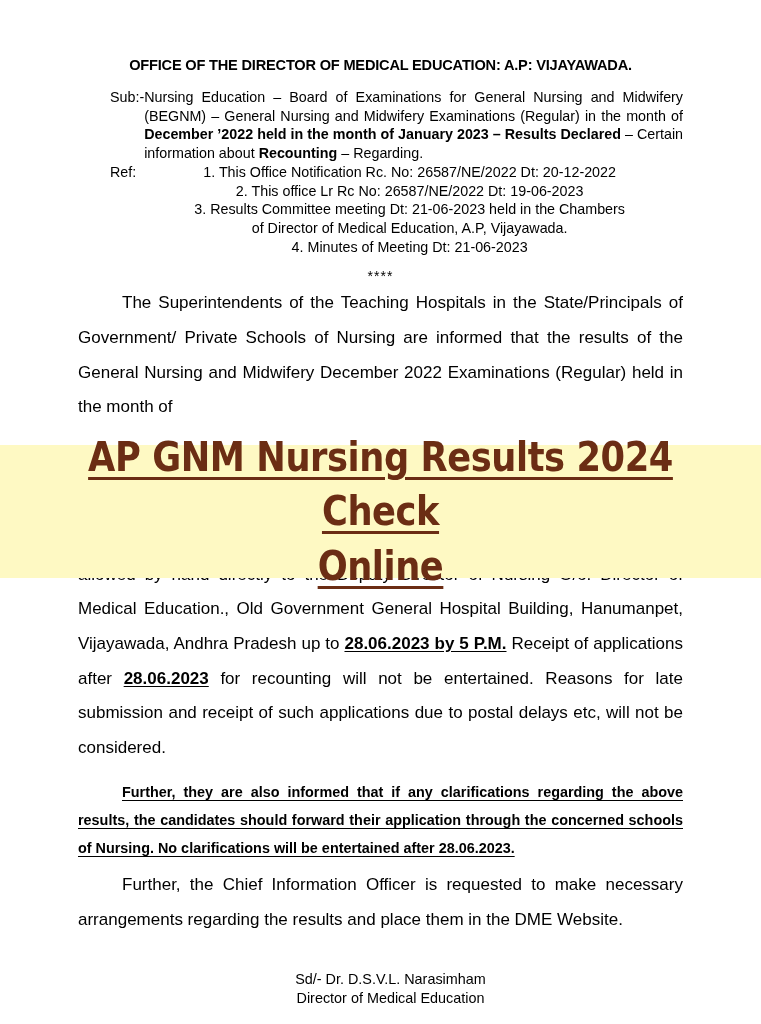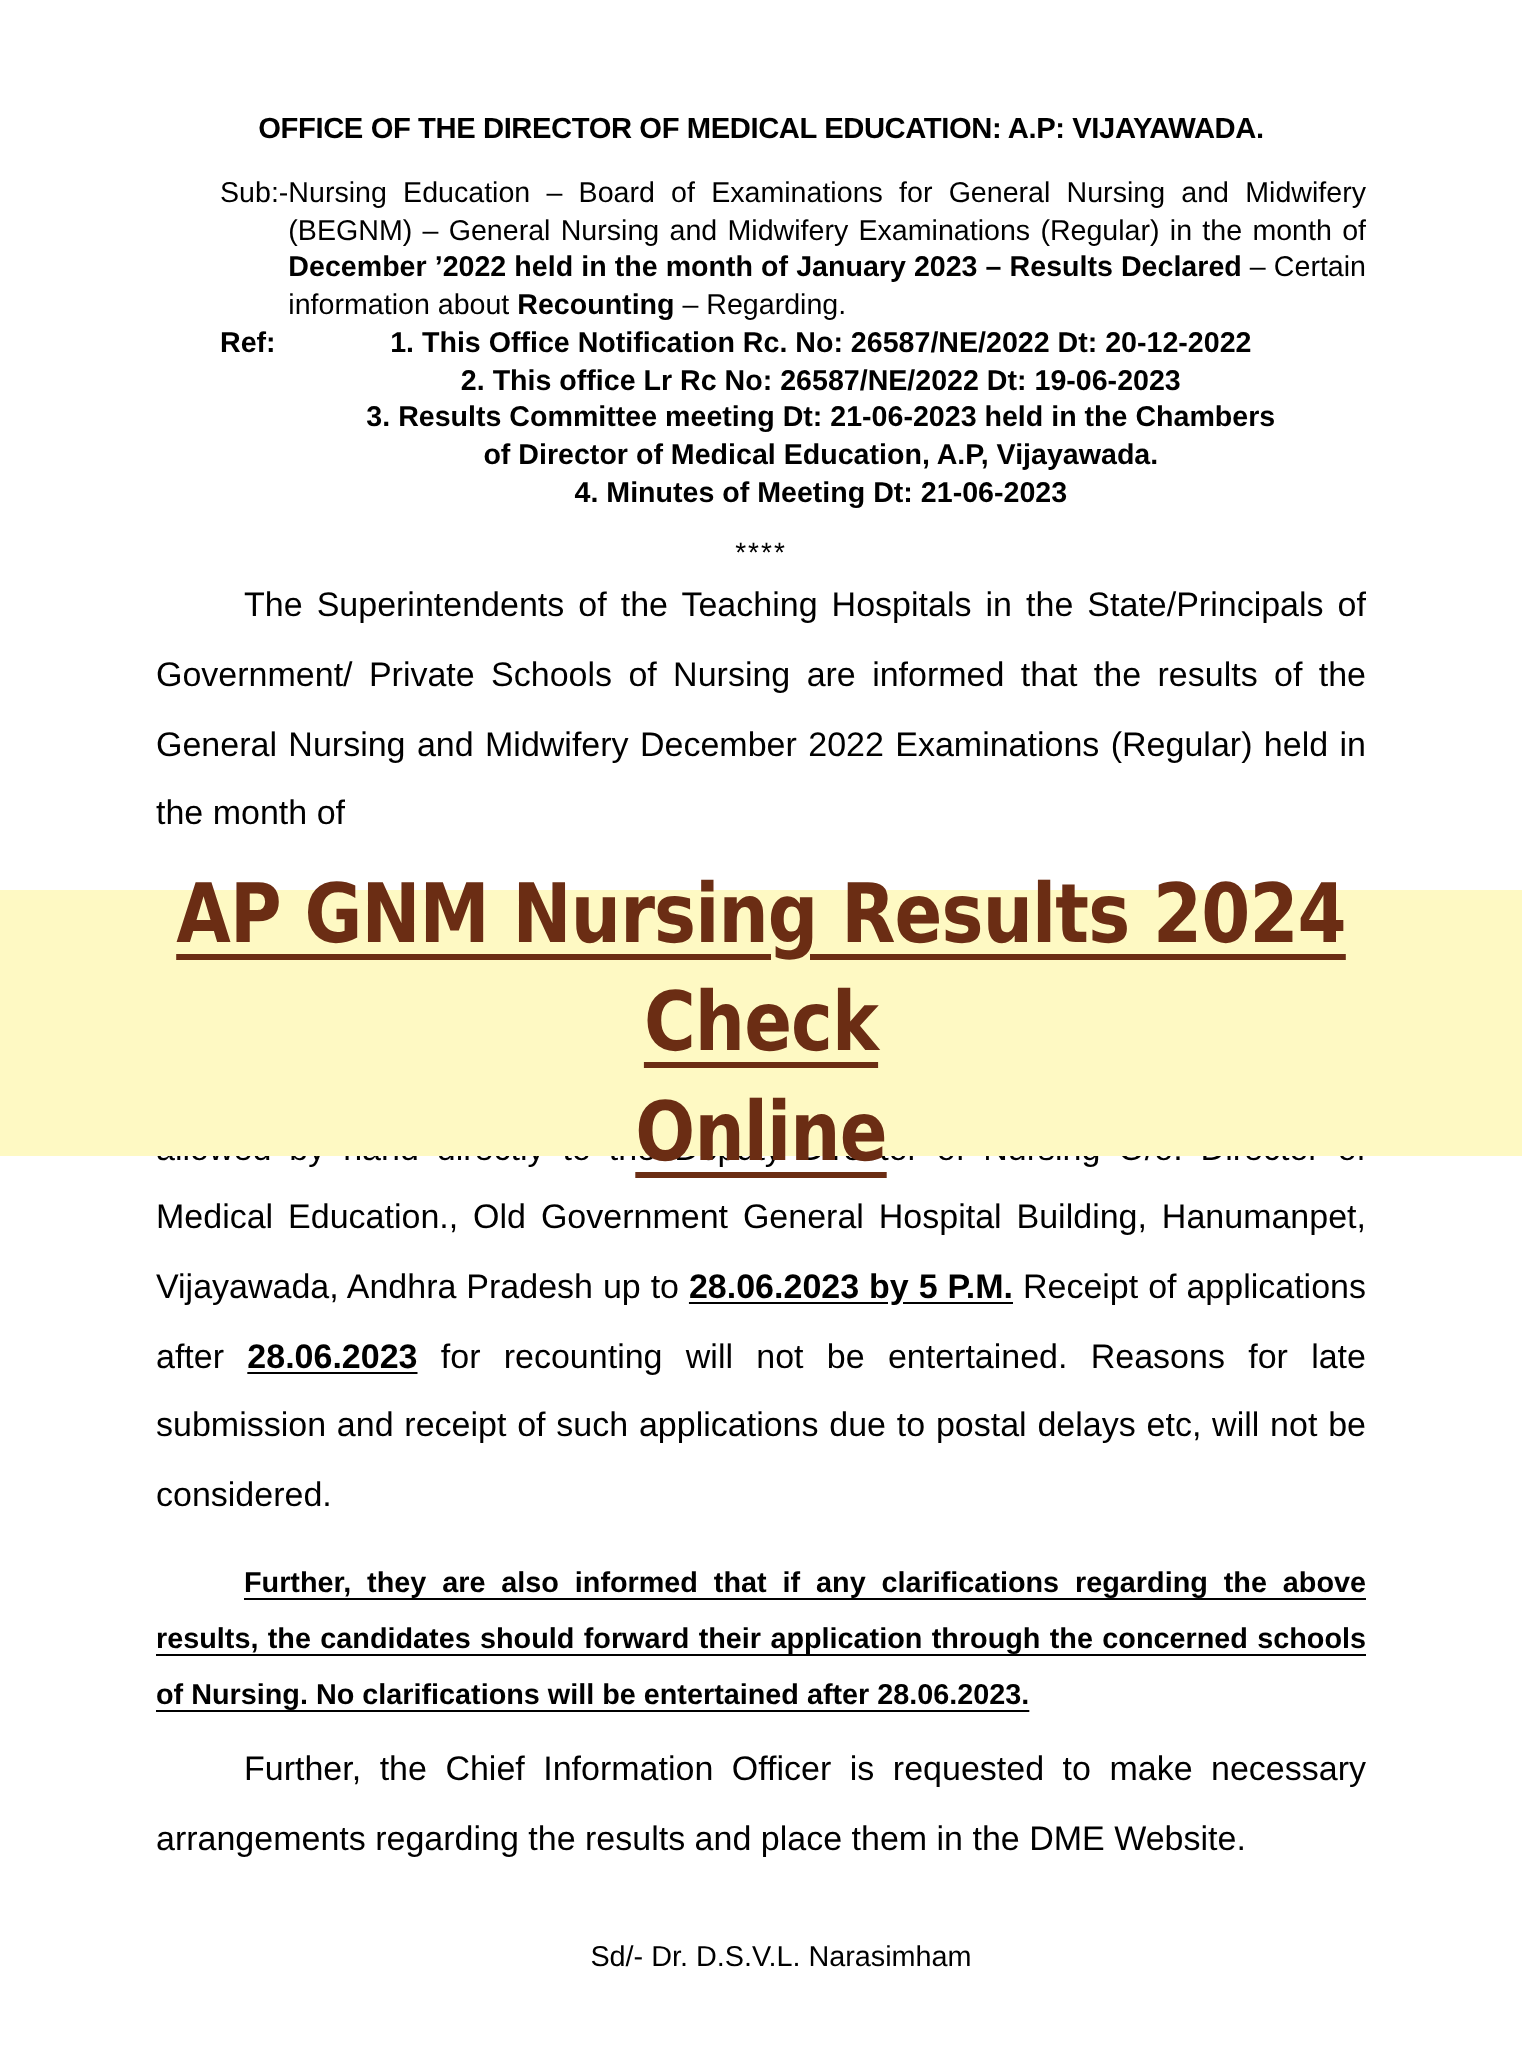--- a/index.html
+++ b/index.html
@@ -63,21 +63,21 @@
     white-space: nowrap;
   }
   .kv-val {
     flex: 1 1 auto;
     text-align: justify;
     text-justify: inter-word;
   }
   .kv-val.nojust { text-align: center; }
   .kv-val b { font-weight: bold; }
 
-  .ref-list { margin-top: 1px; font-weight: bold; }
+  .ref-list { margin-top: 1px; }
   .ref-list .line { white-space: nowrap; }
 
   
   .stars {
     text-align: center;
     font-size: 14px;
     letter-spacing: 1px;
     margin-top: 12px;
     margin-bottom: 2px;
   }
@@ -188,20 +188,21 @@
   <p class="para indent">The Superintendents of the Teaching Hospitals in the State/Principals of Government/ Private Schools of Nursing are informed that the results of the General Nursing and Midwifery December 2022 Examinations (Regular) held in the month of</p>
 
   <p class="para noindent" style="margin-top:98px;"><span>Head of account in which examination fee is being paid.   Such applications are allowed by hand directly to the Deputy Director of Nursing O/o. Director of Medical Education., Old Government General Hospital Building, Hanumanpet, Vijayawada, Andhra Pradesh up to </span><b class="ul"> 28.06.2023 by  5 P.M.</b><span>  Receipt of applications after </span><b class="ul">28.06.2023</b><span> for recounting will not be entertained.  Reasons for late submission and receipt of such applications due to postal delays etc, will not be considered.</span></p>
 
   <p class="para-bold-ul block-top">Further, they are also informed that if any clarifications regarding the above results, the candidates should forward their application through the concerned schools of Nursing. No clarifications will be entertained after 28.06.2023.</p>
 
   <p class="para indent" style="margin-top:6px;">Further, the Chief Information Officer is requested to make necessary arrangements regarding the results and place them in the DME Website.</p>
 
   <div class="signature">
     <span class="sig-line">Sd/- Dr. D.S.V.L. Narasimham</span>
+    <span class="sig-line">Director of Medical Education</span>
   </div>
 
 </div>
 
 <div class="banner">
   <div class="banner-text">AP GNM Nursing Results 2024 Check
 Online</div>
 </div>
 
 </body></html>

